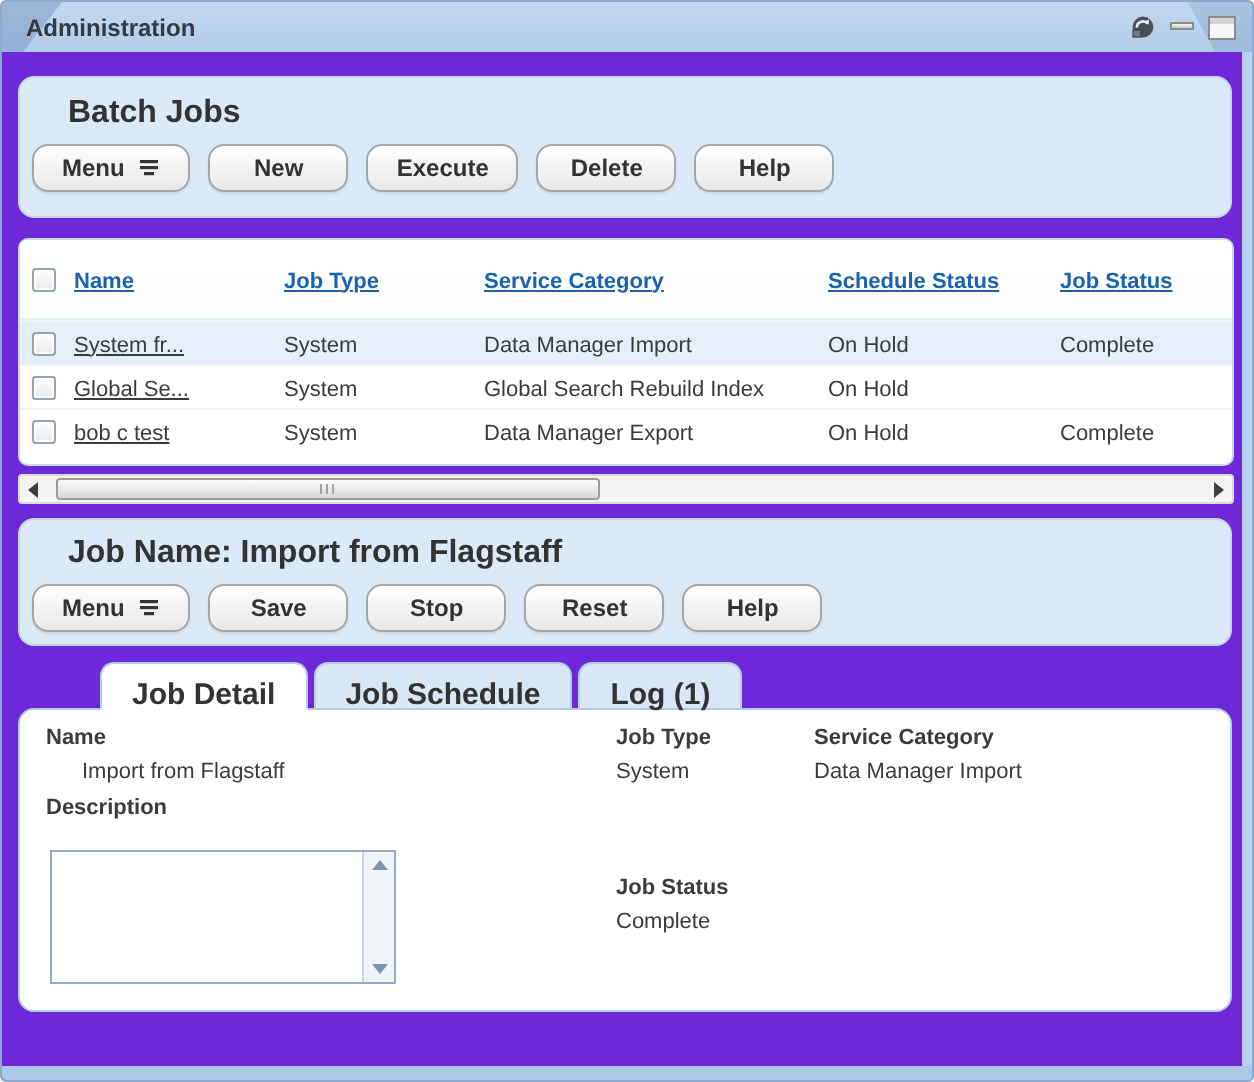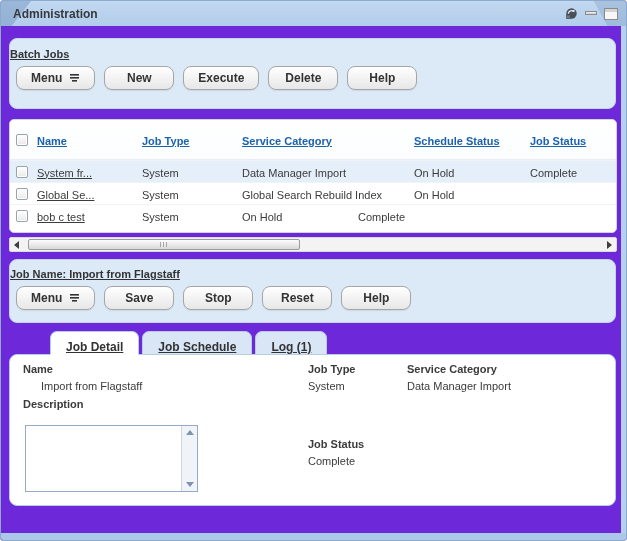--- a/index.html
+++ b/index.html
@@ -40,21 +40,21 @@
   
   .frame-right { position:absolute; top:25px; right:0; width:5px; bottom:0; background:#b6d0ed; }
   .frame-bottom { position:absolute; left:0; right:0; bottom:0; height:7px; background:#abc8e9; border-radius:0 0 2px 2px; }
   
   .panel {
     position:absolute; left:8px; width:607px;
     background:#dce9f7; border:1px solid #c3d6ec; border-radius:8px;
   }
   .panel-batch { top:37px; height:71px; }
   .panel-job   { top:258px; height:64px; }
-  .panel-title { padding:9px 0 0 0; font-size:11px; font-weight:bold; color:#333;text-decoration:underline; }
+  .panel-title { padding:9px 0 0 24px; font-size:16px; font-weight:bold; color:#333; }
   .panel-job .panel-title { padding-top:8px; }
   .toolbar { display:flex; gap:9px; padding:6px 0 0 6px; }
   .btn {
     height:24px; min-width:70px; padding:0 14px;
     border:1px solid #a6a6a6; border-radius:8px;
     background:linear-gradient(180deg,#ffffff,#e7e7e7);
     font-family:inherit; font-size:12px; font-weight:bold; color:#333;
     display:inline-flex; align-items:center; justify-content:center; gap:7px;
     box-shadow:0 1px 1px rgba(0,0,0,.08);
     cursor:pointer;
@@ -103,22 +103,22 @@
   .hs-thumb::after {
     content:""; position:absolute; left:50%; top:2px; width:8px; height:5px;
     transform:translateX(-50%);
     background:repeating-linear-gradient(90deg,#a5a5a5 0 1px,transparent 1px 3px);
   }
   
   .tabs { position:absolute; left:49px; top:330px; height:24px; display:flex; align-items:flex-end; gap:3px; z-index:2; }
   .tab {
     height:24px; padding:4px 15px; line-height:23px;
     border:1px solid #b7cde6; border-radius:7px 7px 0 0;
-    font-size:12px; font-weight:bold; color:#333;
-    background:#d8e6f5; cursor:pointer;text-decoration:underline;
+    font-size:15px; font-weight:bold; color:#333;
+    background:#d8e6f5; cursor:pointer;
   }
   .tab.active { background:#fff; border-bottom:1px solid #fff; }
   
   .content {
     position:absolute; left:8px; top:353px; width:607px; height:152px;
     background:#fff; border:1px solid #b7cde6; border-radius:8px; z-index:1;
   }
   .lbl { position:absolute; font-size:11px; font-weight:bold; color:#3b3b3b; }
   .val { position:absolute; font-size:11px; color:#3b3b3b; }
   
@@ -214,20 +214,21 @@
       <span class="col-sc"><span class="cell">Global Search Rebuild Index</span></span>
       <span class="col-ss"><span class="cell">On Hold</span></span>
       <span class="col-js"><span class="cell"></span></span>
     </div>
     <div class="grid-row">
       <span class="col-cb">
           <span class="checkbox"></span>
         </span>
       <span class="col-name"><span class="row-link">bob c test</span></span>
       <span class="col-jt"><span class="cell">System</span></span>
+      <span class="col-sc"><span class="cell">Data Manager Export</span></span>
       <span class="col-ss"><span class="cell">On Hold</span></span>
       <span class="col-js"><span class="cell">Complete</span></span>
     </div>
   </div>
 
   <div class="hscroll">
     <span class="hs-arrow hs-left"></span>
     <span class="hs-thumb"></span>
     <span class="hs-arrow hs-right"></span>
   </div>

